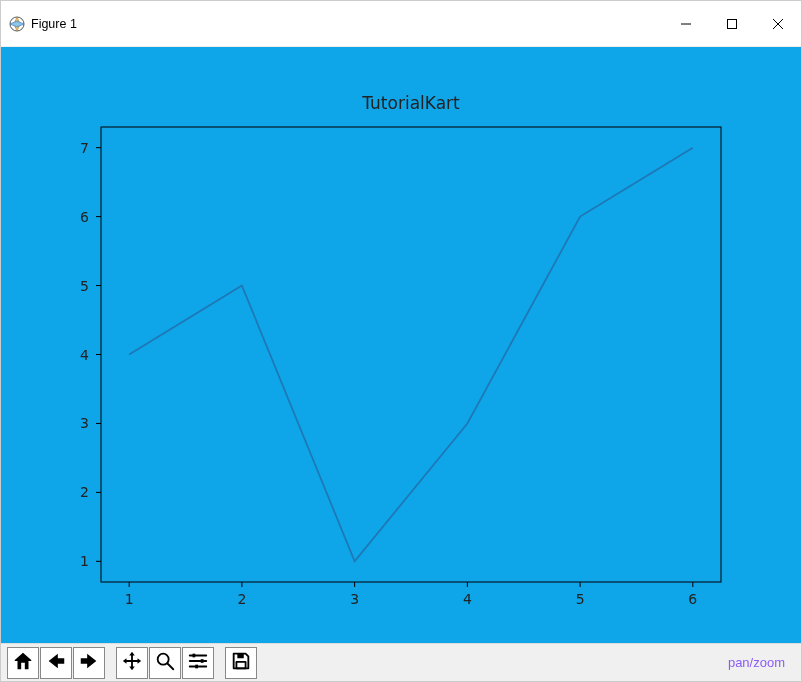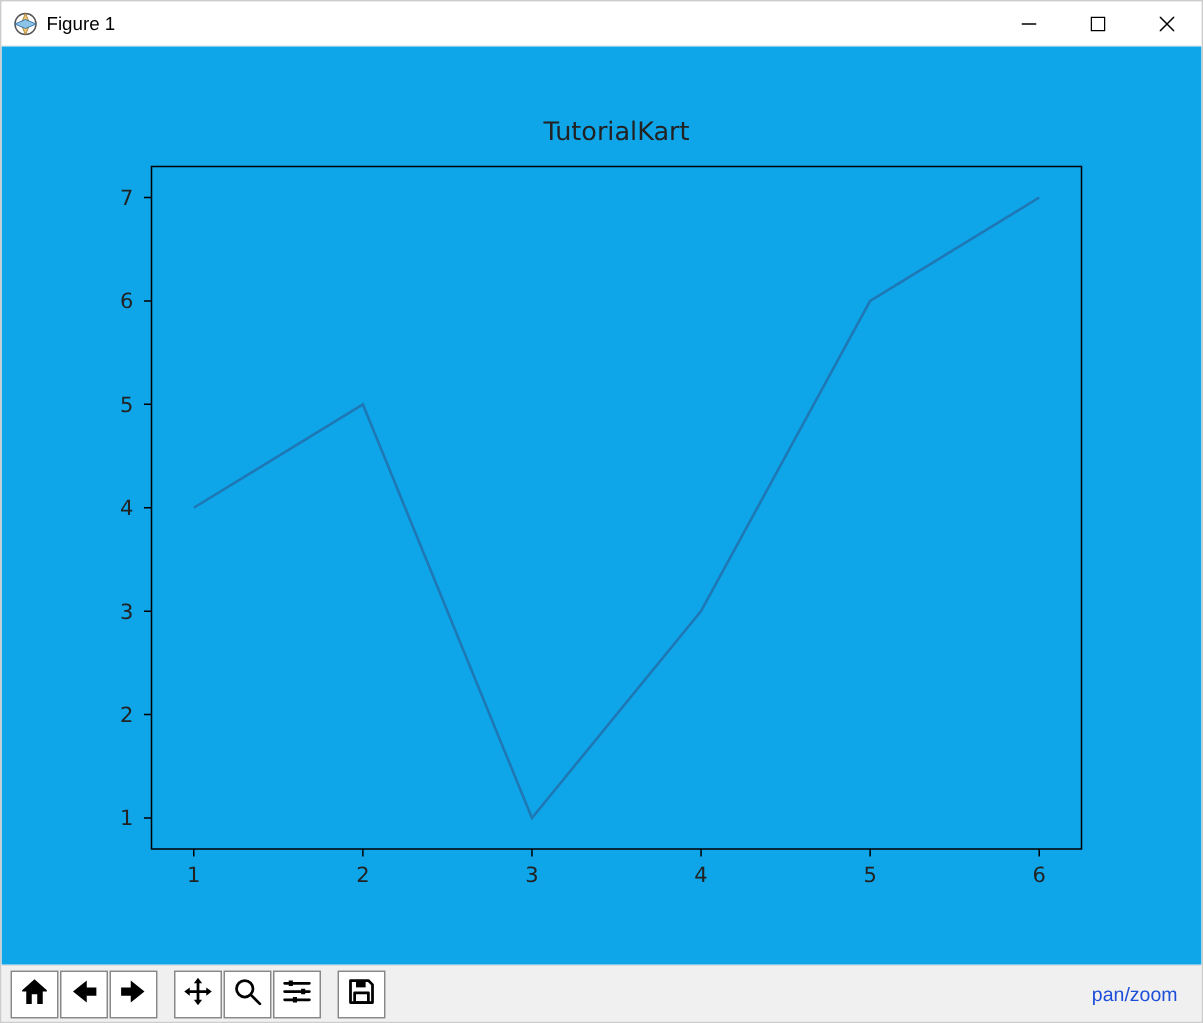--- a/index.html
+++ b/index.html
@@ -10,21 +10,21 @@
     font-family: "Segoe UI", Tahoma, sans-serif;
     font-size: 13px;
     background: #fff;
     color: #000;
     display: flex;
     flex-direction: column;
     border: 1px solid #ccc;
   }
   
   .titlebar {
-    height: 30px;
+    height: 46px;
     display: flex;
     align-items: center;
     background: #fff;
     border-bottom: 1px solid #eee;
     user-select: none;
   }
   .titlebar .app-icon {
     width: 16px; height: 16px;
     margin: 0 6px 0 8px;
   }
@@ -69,21 +69,21 @@
     width: 32px; height: 32px;
     display: flex; align-items: center; justify-content: center;
     border: 1px solid #888;
     background: #fff;
     margin-right: 1px;
   }
   .tsep { width: 10px; }
   .toolbar-spacer { flex: 1 1 auto; }
   .status {
     font-size: 13px;
-    color: #1d4ed8;
+    color: #8b5cf6;
     padding-right: 10px;
     margin-left: 24px;
   }
   .tbtn svg { width: 22px; height: 22px; }
   .ico { stroke: #000; stroke-width: 2; fill: none; stroke-linecap: round; stroke-linejoin: round; }
   .ico-fill { fill: #000; stroke: none; }
 </style>
 </head>
 <body>
 

